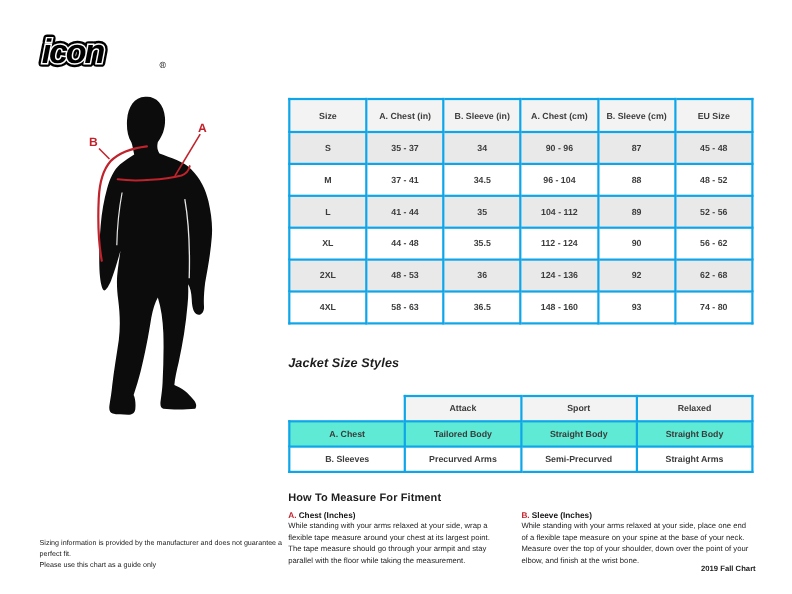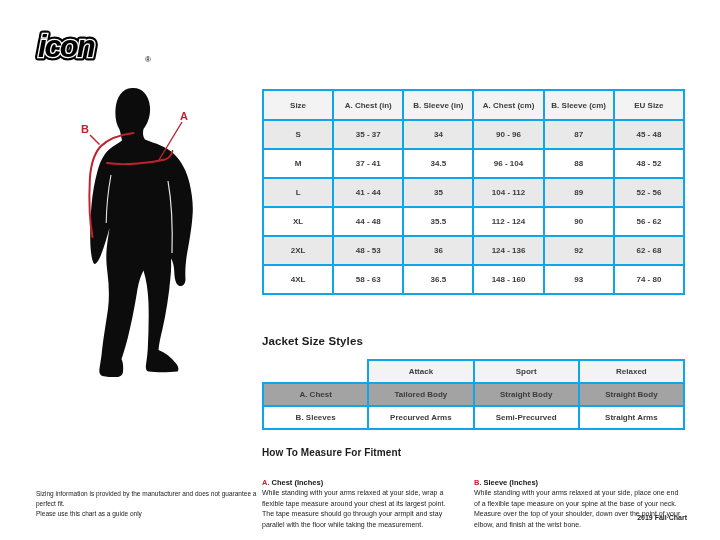--- a/index.html
+++ b/index.html
@@ -19,43 +19,43 @@
   .figure { position:absolute; left:65px; top:85px; width:150px; height:300px; }
 
   
   .content { position:absolute; left:262px; top:57px; width:424px; height:470px; }
 
   .section-title {
     font-size:11.5px; font-weight:bold; color:#1c1c1c; letter-spacing:.1px;
     position:absolute; left:0;
   }
   #title-size-chart   { top:5px; }
-  #title-size-styles  { top:278px; }
+  #title-size-styles  { top:268px;font-style:italic; }
   #title-how-measure  { top:390px; font-size:10px; }
 
   table { border-collapse:collapse; table-layout:fixed; width:423px; position:absolute; left:0; }
   th, td {
     border:2px solid #0ea5e9;
     font-size:8px; font-weight:bold; color:#3c3c3c;
     text-align:center; vertical-align:middle;
     padding:0 2px;
   }
   thead th { background:#f3f3f3; }
 
   .size-table { top:32px; }
   .size-table th { height:30px; }
   .size-table td { height:29px; }
   .size-table tbody tr:nth-child(odd) td { background:#e9e9e9; }
 
   .style-table { top:302px; }
   .style-table th, .style-table td { height:23px; }
   .style-table thead th.blank { border:none; background:transparent; }
-  .style-table tbody tr:nth-child(1) td { background:#a3a3a3; }
-
-  .measure-row { position:absolute; top:407px; left:0; width:424px; display:flex;margin-top:14px; }
+  .style-table tbody tr:nth-child(1) td { background:#5eead4; }
+
+  .measure-row { position:absolute; top:407px; left:0; width:424px; display:flex; }
   .measure-col-a { width:190px; margin-right:10px; }
   .measure-col-b { width:212px; margin-left:auto; }
   .m-label { font-size:7.5px; font-weight:bold; color:#141414; }
   .m-label .prefix { color:#c0232c; margin-right:2px; }
   .m-text { font-size:7px; line-height:1.5; color:#232323; margin-top:1px; }
 
   
   .disclaimer {
     position:absolute; left:36px; top:489px; width:232px;
     font-size:6.5px; line-height:1.55; color:#1a1a1a;

